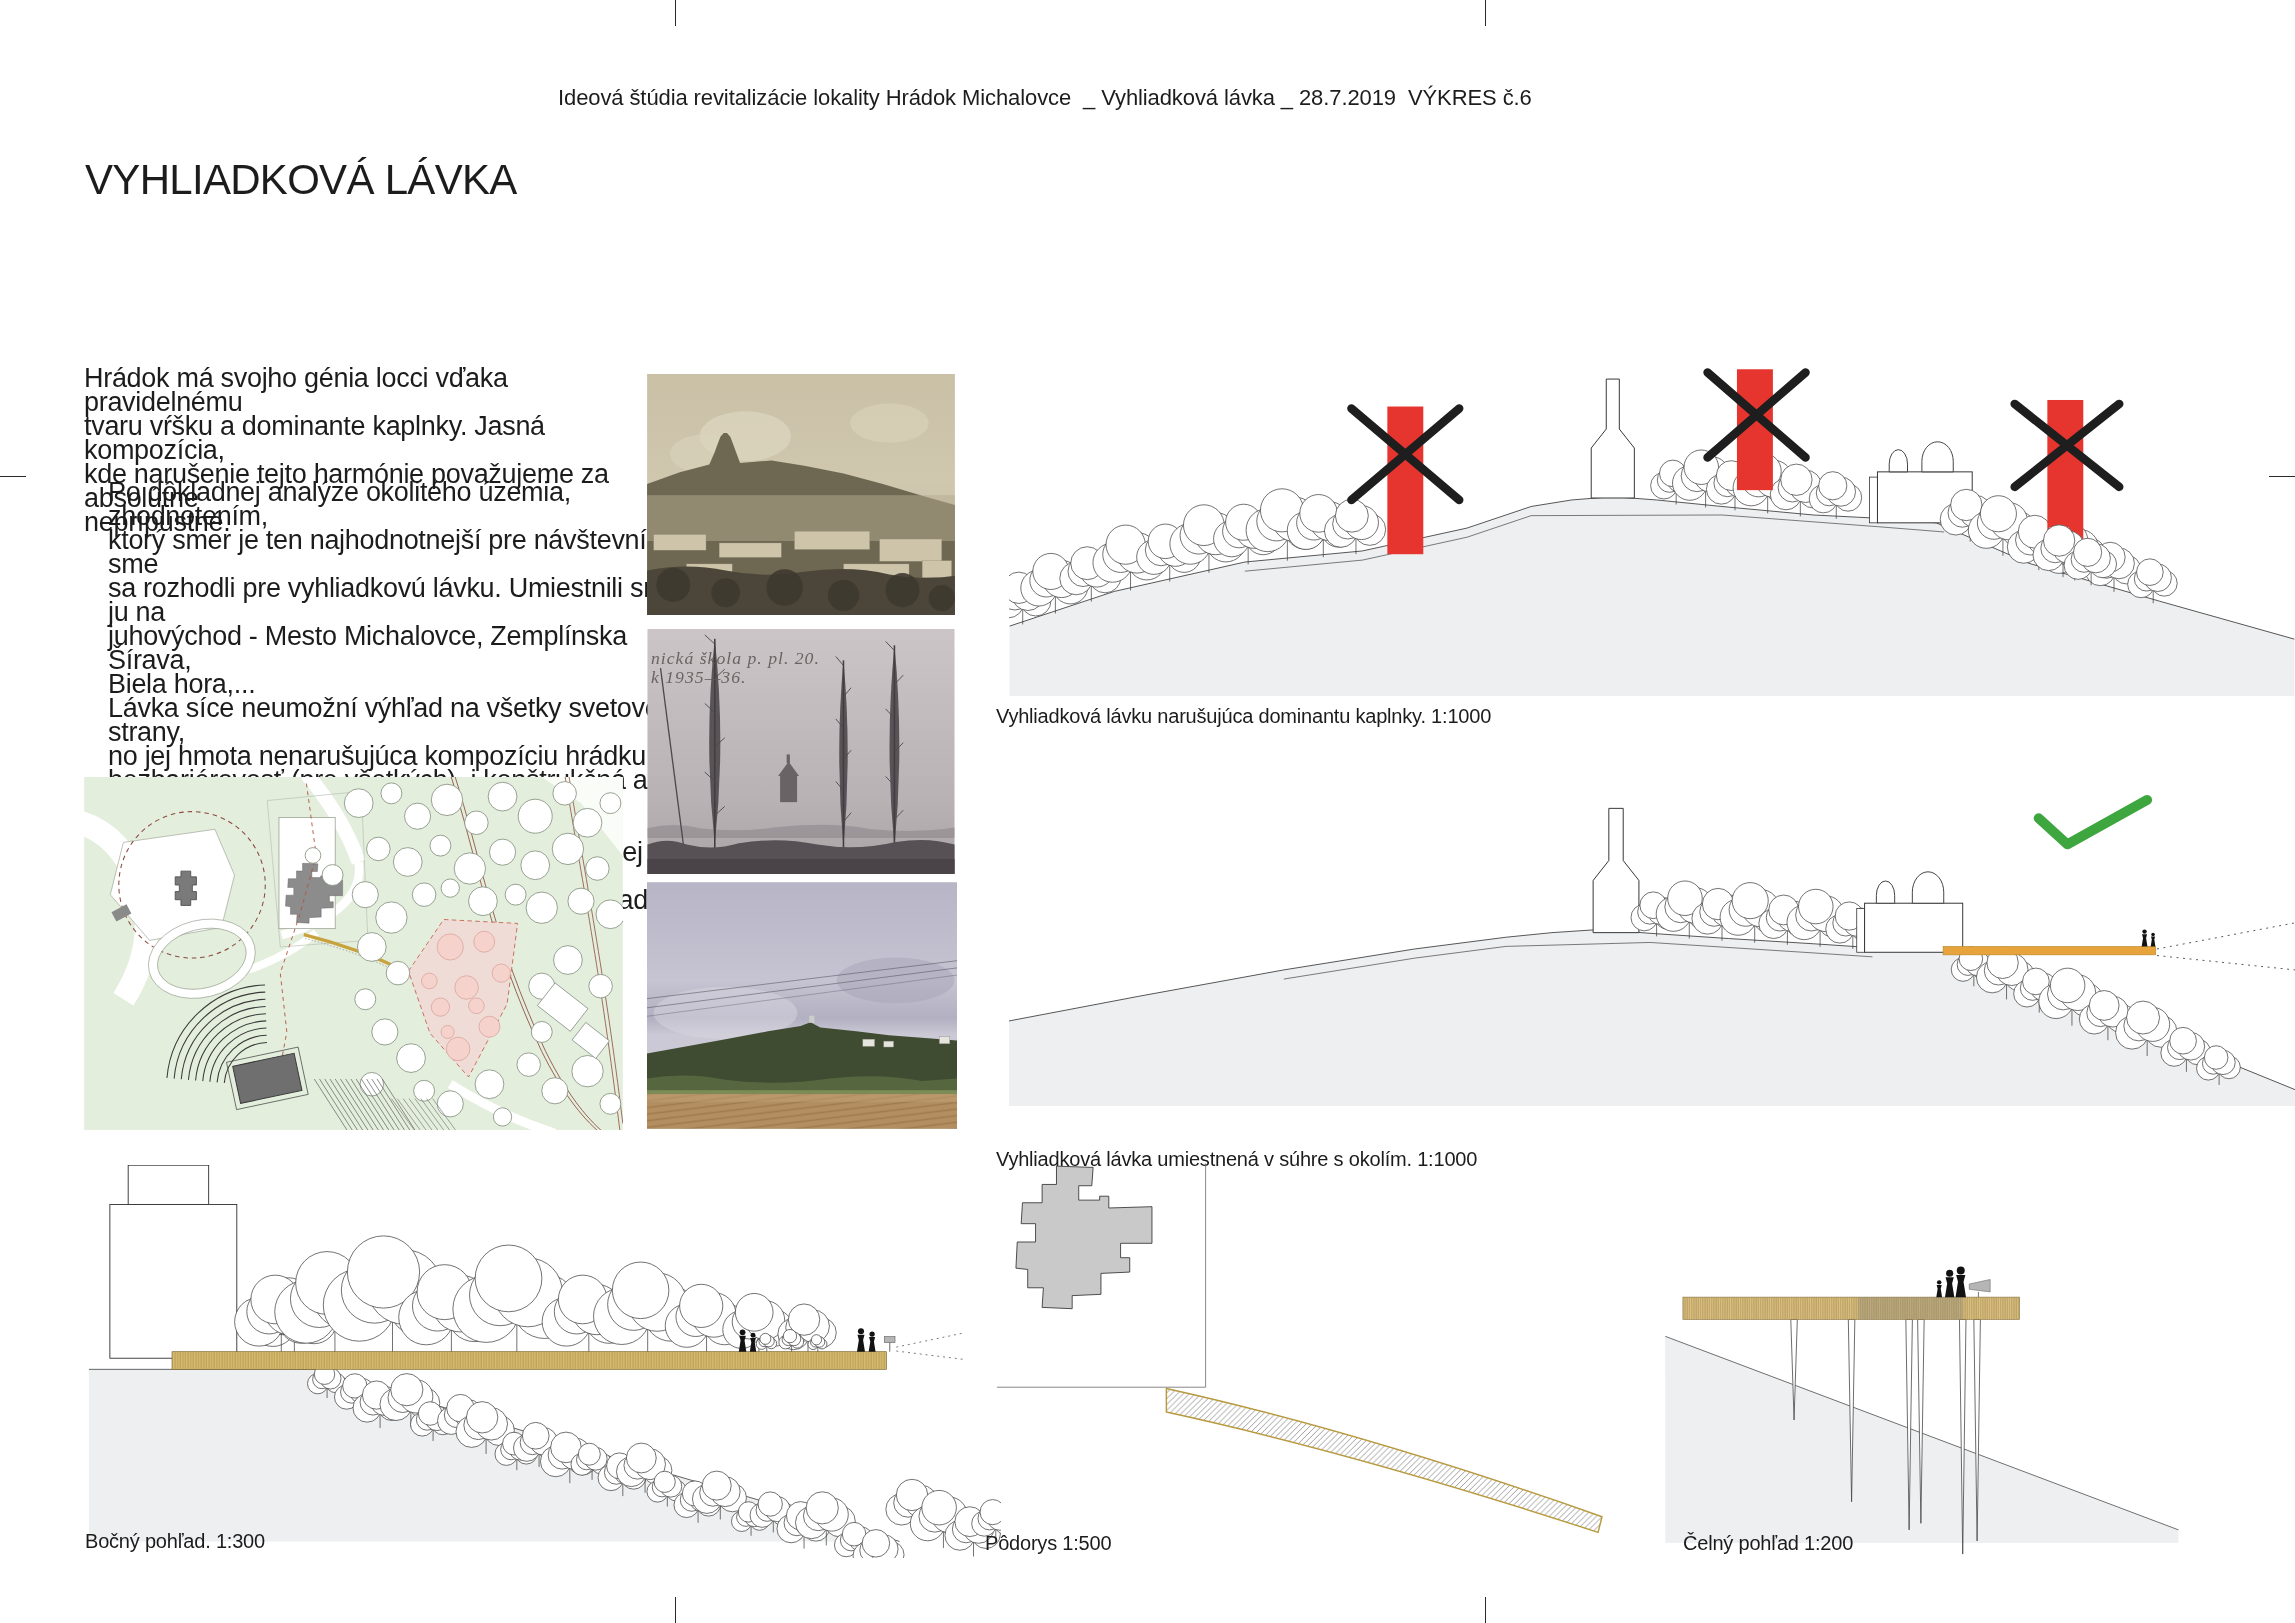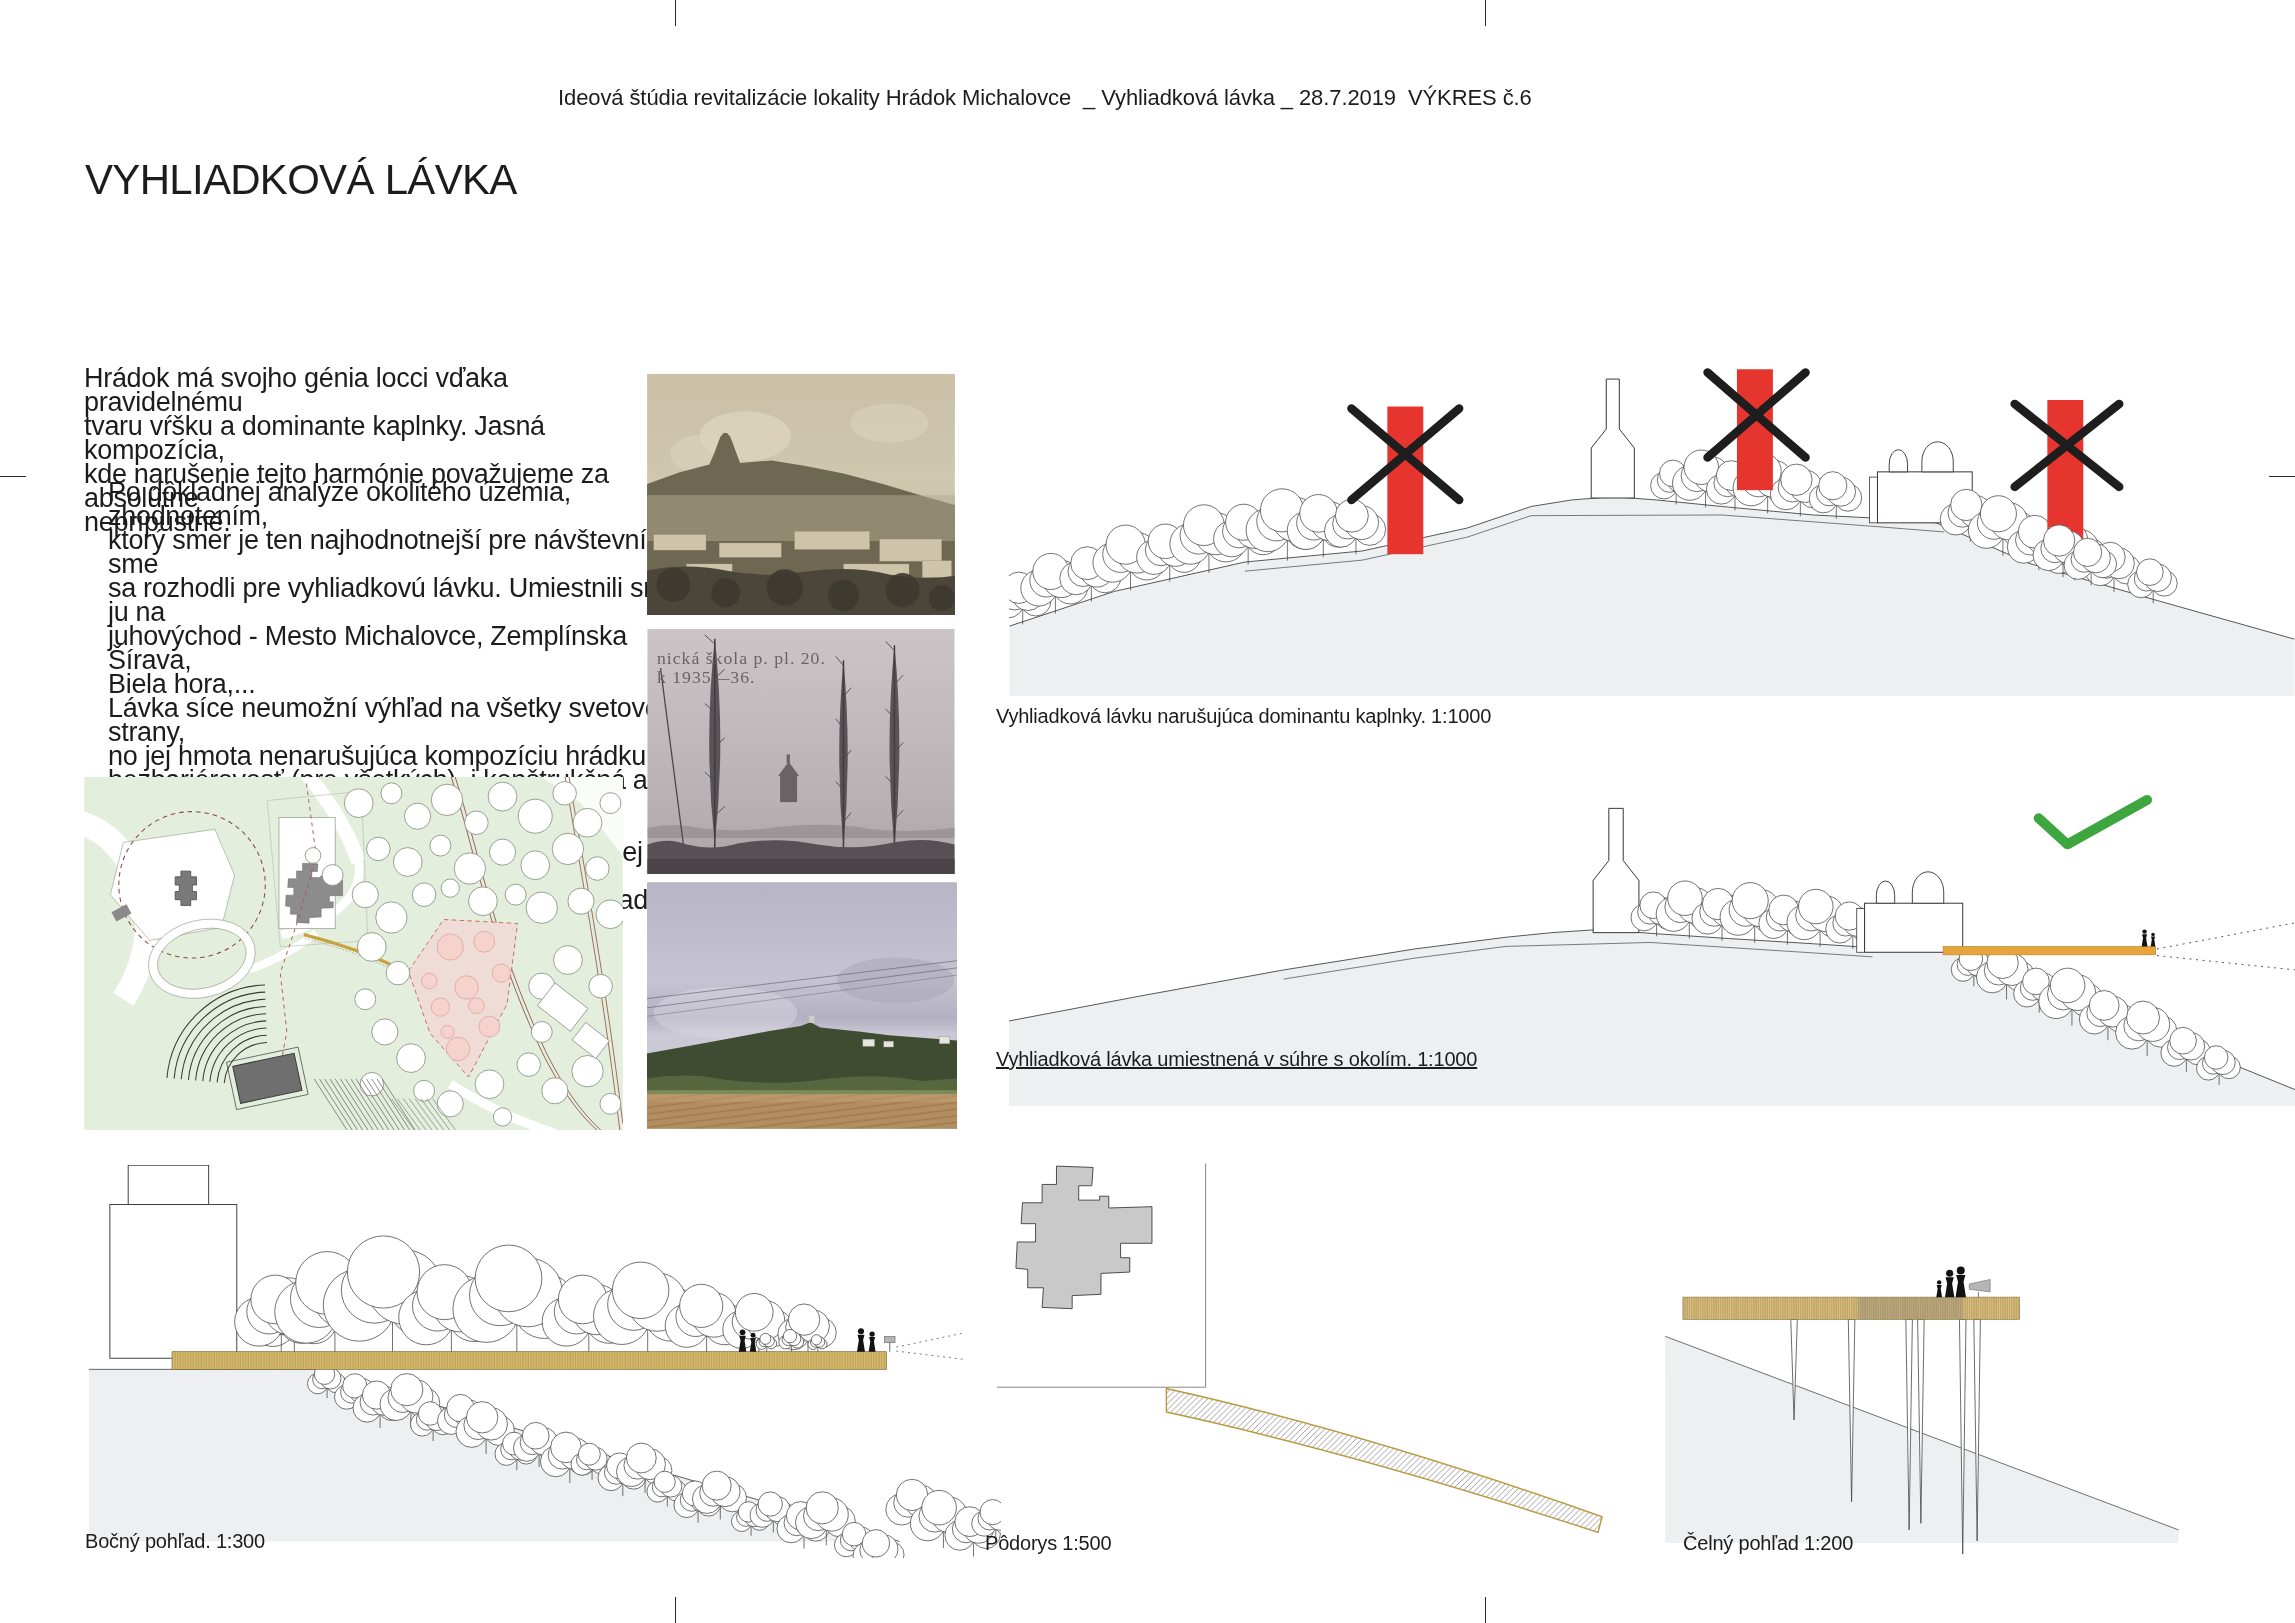--- a/index.html
+++ b/index.html
@@ -10,22 +10,22 @@
   .title{left:85px;top:156px;font-size:42px;letter-spacing:-0.7px;}
   .para{left:84px;width:589px;font-size:27px;line-height:24px;white-space:pre-line;letter-spacing:-0.3px;}
   .p1{top:366px;}
   .p2{top:480px;margin-left:24px;}
   .caption{font-size:20px;letter-spacing:-0.2px;white-space:pre;}
   .crop{background:#2a2a2a;}
   .crop.v{width:1.3px;height:26px;}
   .crop.h{width:26px;height:1.3px;}
   .photo{overflow:hidden;}
   .photo svg{display:block;}
-  .ph2text{position:absolute;left:10px;top:19.6px;font-family:"Liberation Serif",serif;
-           font-size:17.7px;line-height:19.6px;color:#5d5755;letter-spacing:1px;opacity:.88;}
+  .ph2text{position:absolute;left:4px;top:19.6px;font-family:"Liberation Serif",serif;
+           font-size:17.7px;line-height:19.6px;color:#5d5755;letter-spacing:1px;opacity:.88;font-style:italic;}
   figure{margin:0;padding:0;}
 </style>
 </head>
 <body>
 
 <div class="sheet">
 
   <div class="abs crop v" style="left:675px;top:0;"></div>
   <div class="abs crop v" style="left:1485px;top:0;"></div>
   <div class="abs crop v" style="left:675px;top:1597px;"></div>
@@ -555,21 +555,21 @@
         <rect x="1428" y="236" width="325" height="13" fill="#e8a43c" stroke="#b07d20" stroke-width="0.8"></rect>
         <circle cx="1736" cy="213.38" r="3.38" fill="#121212"></circle>
         <path d="M1731.58,236 L1733.66,223 L1732.1,217.28 L1739.9,217.28 L1738.34,223 L1740.42,236 Z" fill="#121212"></path>
         <circle cx="1749" cy="217.73" r="2.73" fill="#121212"></circle>
         <path d="M1745.43,236 L1747.11,225.5 L1745.85,220.88 L1752.15,220.88 L1750.89,225.5 L1752.57,236 Z" fill="#121212"></path>
         <line x1="1755" y1="240" x2="1966" y2="200" stroke="#555" stroke-width="1.5" stroke-dasharray="3,7"></line>
         <line x1="1755" y1="250" x2="1966" y2="272" stroke="#555" stroke-width="1.5" stroke-dasharray="3,7"></line>
         <path d="M1574,40 L1618,80 L1740,12" fill="none" stroke="#3ea63e" stroke-width="15" stroke-linecap="round" stroke-linejoin="round"></path>
       </svg>
   </figure>
-  <div class="abs caption" style="left:996px;top:1048px;text-decoration:underline;">Vyhliadková lávka umiestnená v súhre s okolím. 1:1000</div>
+  <div class="abs caption" style="left:996px;top:1148px;">Vyhliadková lávka umiestnená v súhre s okolím. 1:1000</div>
 
   <figure class="abs" style="left:85px;top:1165px;">
     <svg id="figSide" width="916" height="393" viewBox="0 0 1400 600">
         <path d="M6,312 L350,312 L1245,575 L1245,565 L1245,575 L6,575 Z" fill="#edeff0"></path>
         <path d="M6,312 L350,312 L1245,575" fill="none" stroke="#3a3a3a" stroke-width="1.2"></path>
         <rect x="66" y="0" width="123" height="60" fill="#fff" stroke="#333" stroke-width="1.4"></rect>
         <rect x="38" y="60" width="194" height="235" fill="#fff" stroke="#333" stroke-width="1.4"></rect>
         <line x1="370" y1="355.877094972067" x2="370" y2="324.67709497206704" stroke="#3c3c3c" stroke-width="1.1"></line>
         <circle cx="355.7" cy="333.8" r="15.6" fill="#fff" stroke="#3c3c3c" stroke-width="1.1"></circle>
         <circle cx="383.0" cy="332.5" r="15.1" fill="#fff" stroke="#3c3c3c" stroke-width="1.1"></circle>

